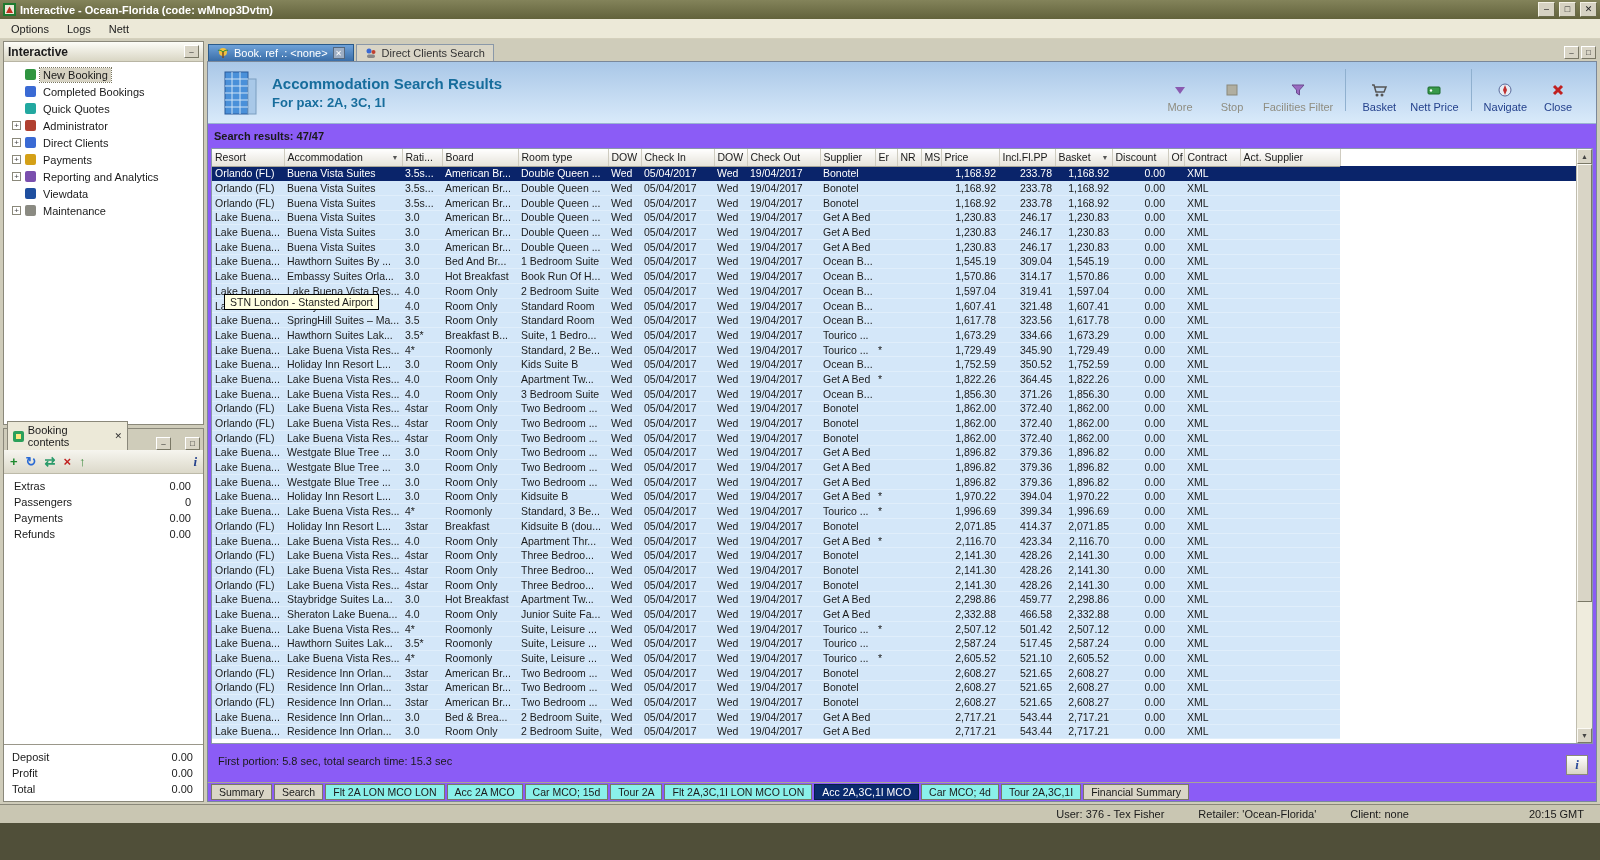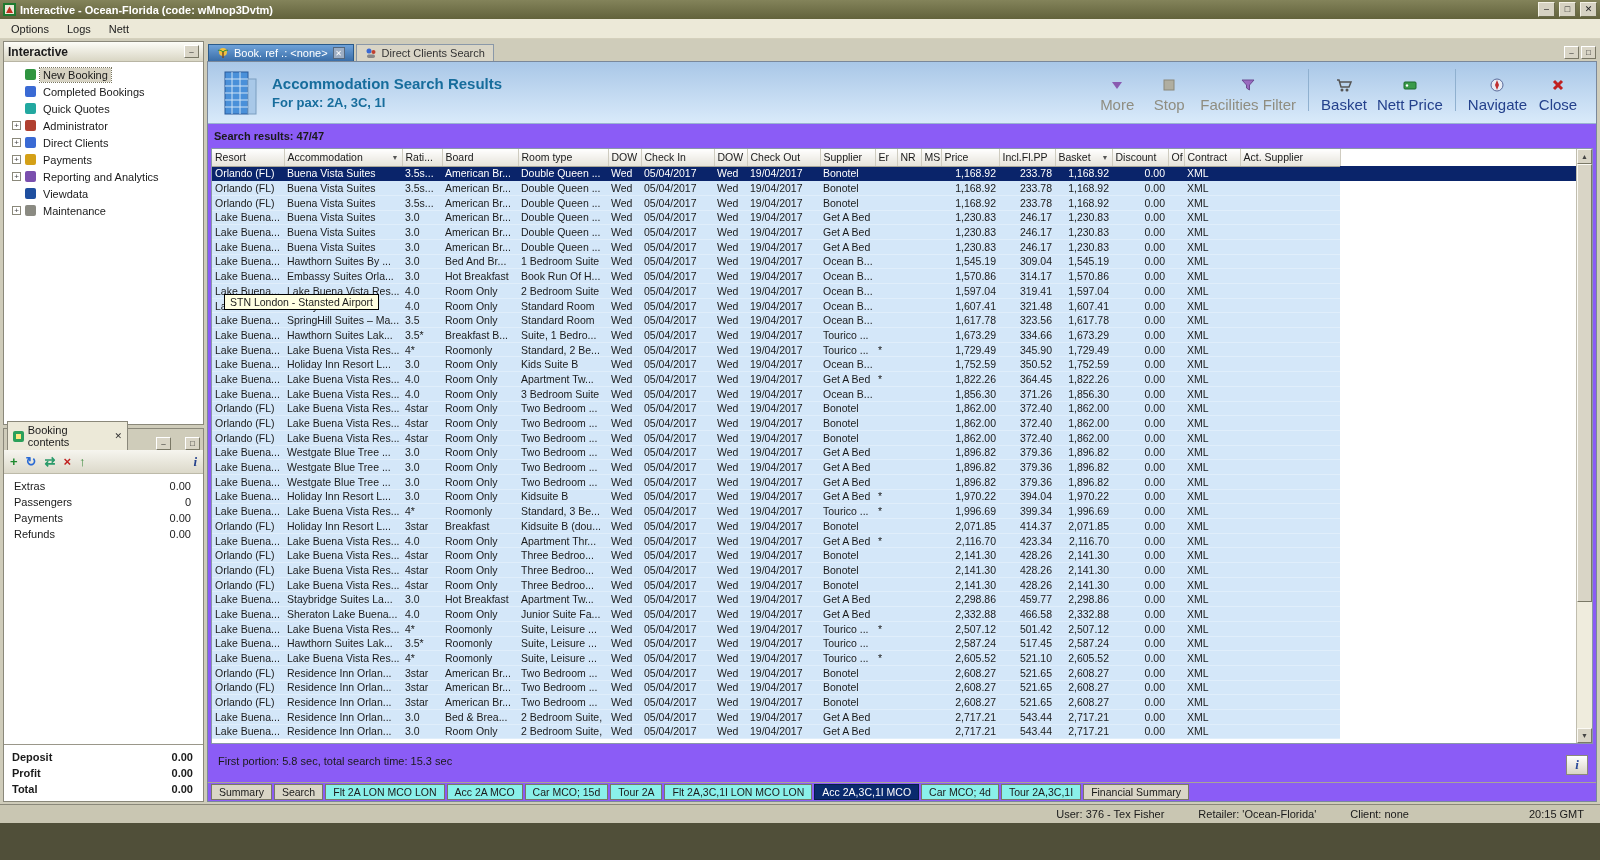--- a/index.html
+++ b/index.html
@@ -43,40 +43,40 @@
   .bheader .sp { flex:1; }
   .btoolbar { height:24px; background:linear-gradient(#f6f5ef,#dcd9ca); border-bottom:1px solid #bdbaa9; display:flex; align-items:center; padding:0 6px; gap:8px; flex:none; }
   .tgly { font-weight:bold; font-size:13px; line-height:16px; }
   .btoolbar .sp { flex:1; }
   .brows { padding-top:4px; }
   .brow { display:flex; height:16px; align-items:center; }
   .brow .bl { padding-left:10px; flex:1; }
   .brow .bv { padding-right:12px; text-align:right; }
   .bspacer { flex:1; }
   .btotals { border-top:1px solid #9a978a; padding:4px 0 4px 0; flex:none; }
-  .trow { display:flex; height:16px; align-items:center; font-weight:bold; }
+  .trow { display:flex; height:16px; align-items:center; font-weight:normal; }
   .trow .bl { padding-left:8px; flex:1; }
   .trow .bv { padding-right:10px; text-align:right; }
 
   
   .doctabs { height:20px; display:flex; align-items:flex-end; gap:2px; padding:0 1px; flex:none; }
   .dtab { display:flex; align-items:center; gap:5px; padding:2px 8px; border:1px solid #8a98a8; border-bottom:none; background:#d9d5c6; color:#333; white-space:nowrap; }
   .dtab.active { background:linear-gradient(#6fa2d9,#3a6ea8); color:#fff; border-color:#2a5a8a; }
   .dtab .tclose { width:12px; height:12px; background:#9daec4; color:#fff; font-size:8px; line-height:11px; text-align:center; border:1px solid #55687e; }
   .doctabs .sp { flex:1; }
   .doctabs .smallbtn { margin-bottom:2px; }
 
   
   .docpanel { flex:1; border:1px solid #7a889a; background:#8b5cf6; display:flex; flex-direction:column; min-height:0; }
   .dochead { height:62px; background:linear-gradient(#a9c7e7,#d9eafa); border-bottom:1px solid #9ab4d0; display:flex; align-items:center; padding:0 12px; gap:12px; flex:none; }
   .htitles { flex:1; color:#176d9c; }
   .htitles .h1 { font-size:15px; font-weight:bold; }
   .htitles .h2 { font-size:13px; font-weight:bold; margin-top:3px; }
   .htoolbar { display:flex; align-items:flex-end; padding-bottom:3px; }
-  .tbtn { min-width:52px; padding:0 5px; text-align:center; color:#24418c; font-size:15px; white-space:nowrap; }
+  .tbtn { min-width:52px; padding:0 5px; text-align:center; color:#24418c; font-size:11px; white-space:nowrap; }
   .tbtn .ticonbox { height:22px; display:flex; align-items:center; justify-content:center; }
   .tbtn.disabled { color:#8f8d80; }
   .tsep { width:1px; height:42px; background:#8fb0cf; margin:0 7px 2px 7px; }
 
   .resultsbar { height:24px; display:flex; align-items:center; padding-left:6px; font-weight:bold; flex:none; }
 
   
   .tablewrap { flex:1; background:#fff; border:1px solid #8a98a8; margin:0 3px; position:relative; overflow:hidden; min-height:0; }
   table.results { border-collapse:collapse; table-layout:fixed; width:1128px; }
   table.results th { height:17px; background:linear-gradient(#ffffff,#e6e3da); border-right:1px solid #cfccc0; border-bottom:1px solid #a8a698; font-weight:normal; text-align:left; padding:0 3px; font-size:10.5px; white-space:nowrap; overflow:hidden; }

